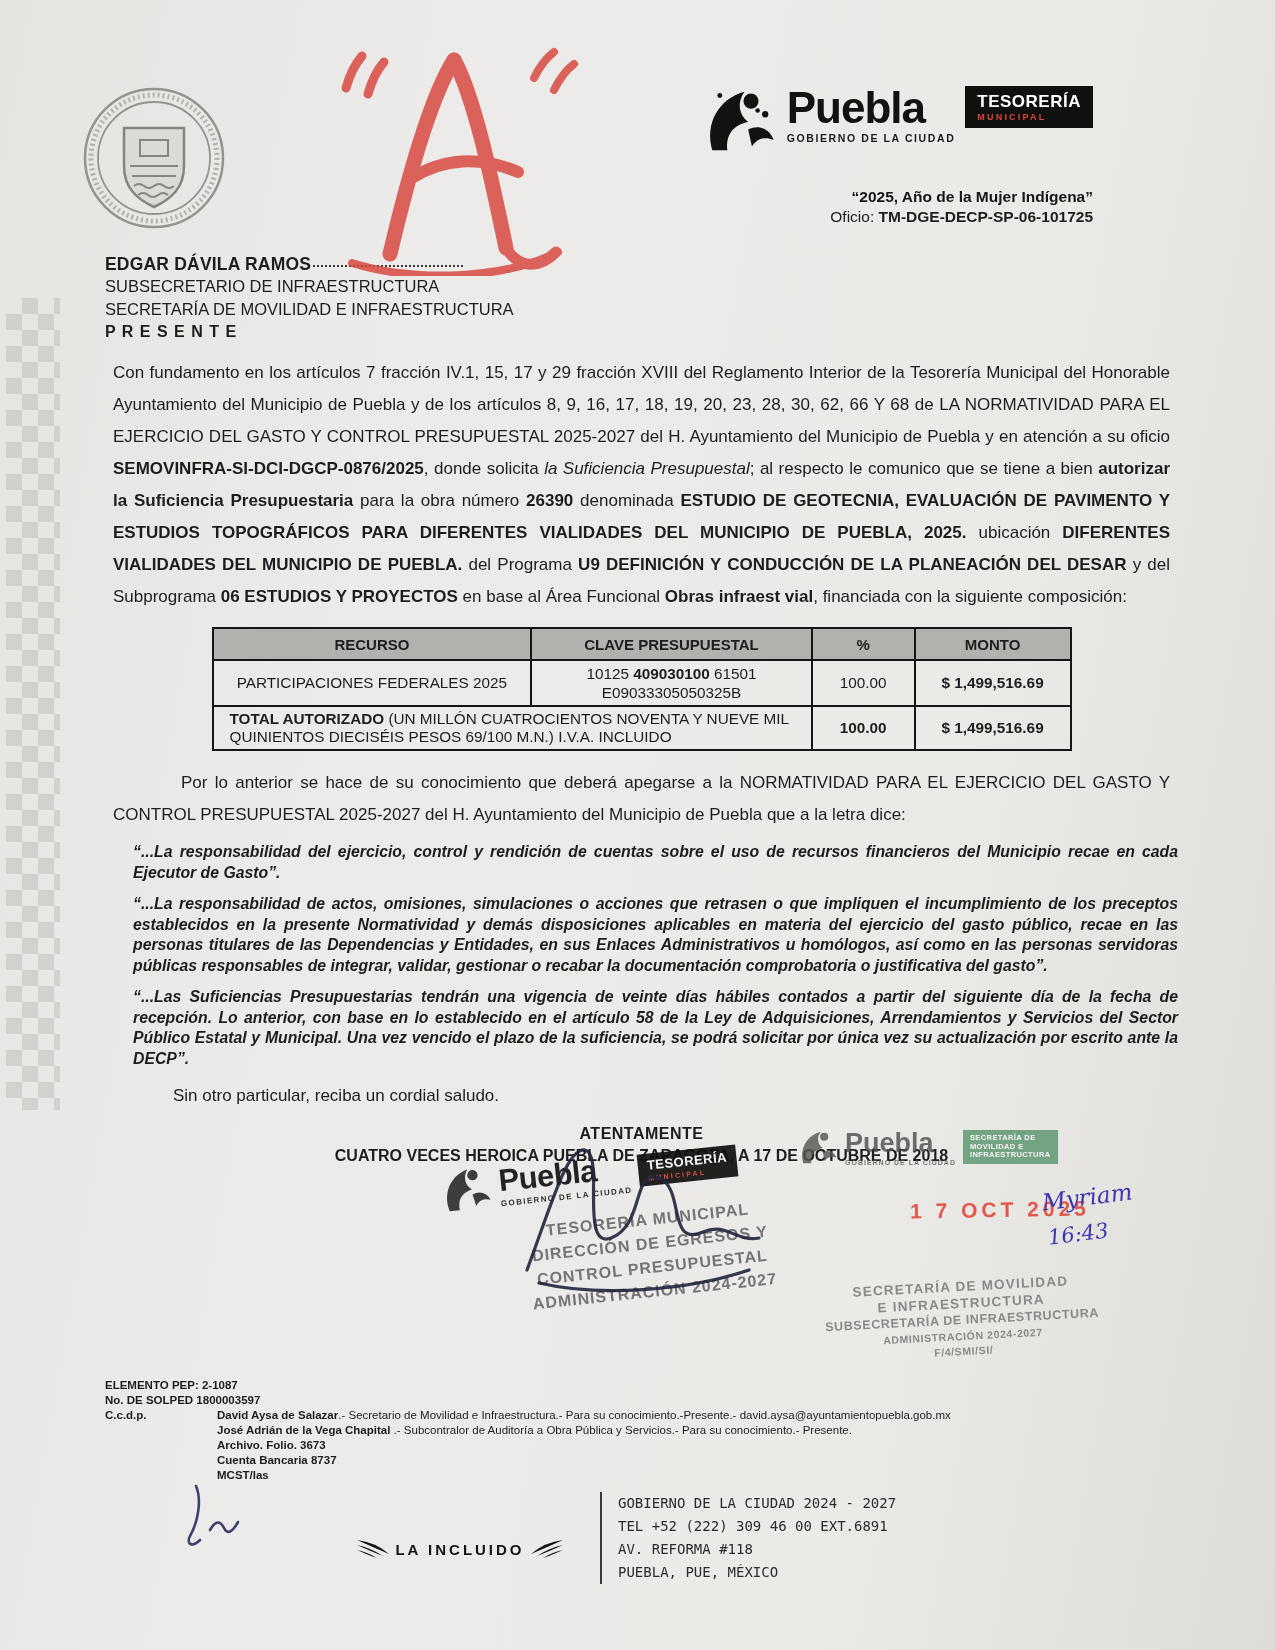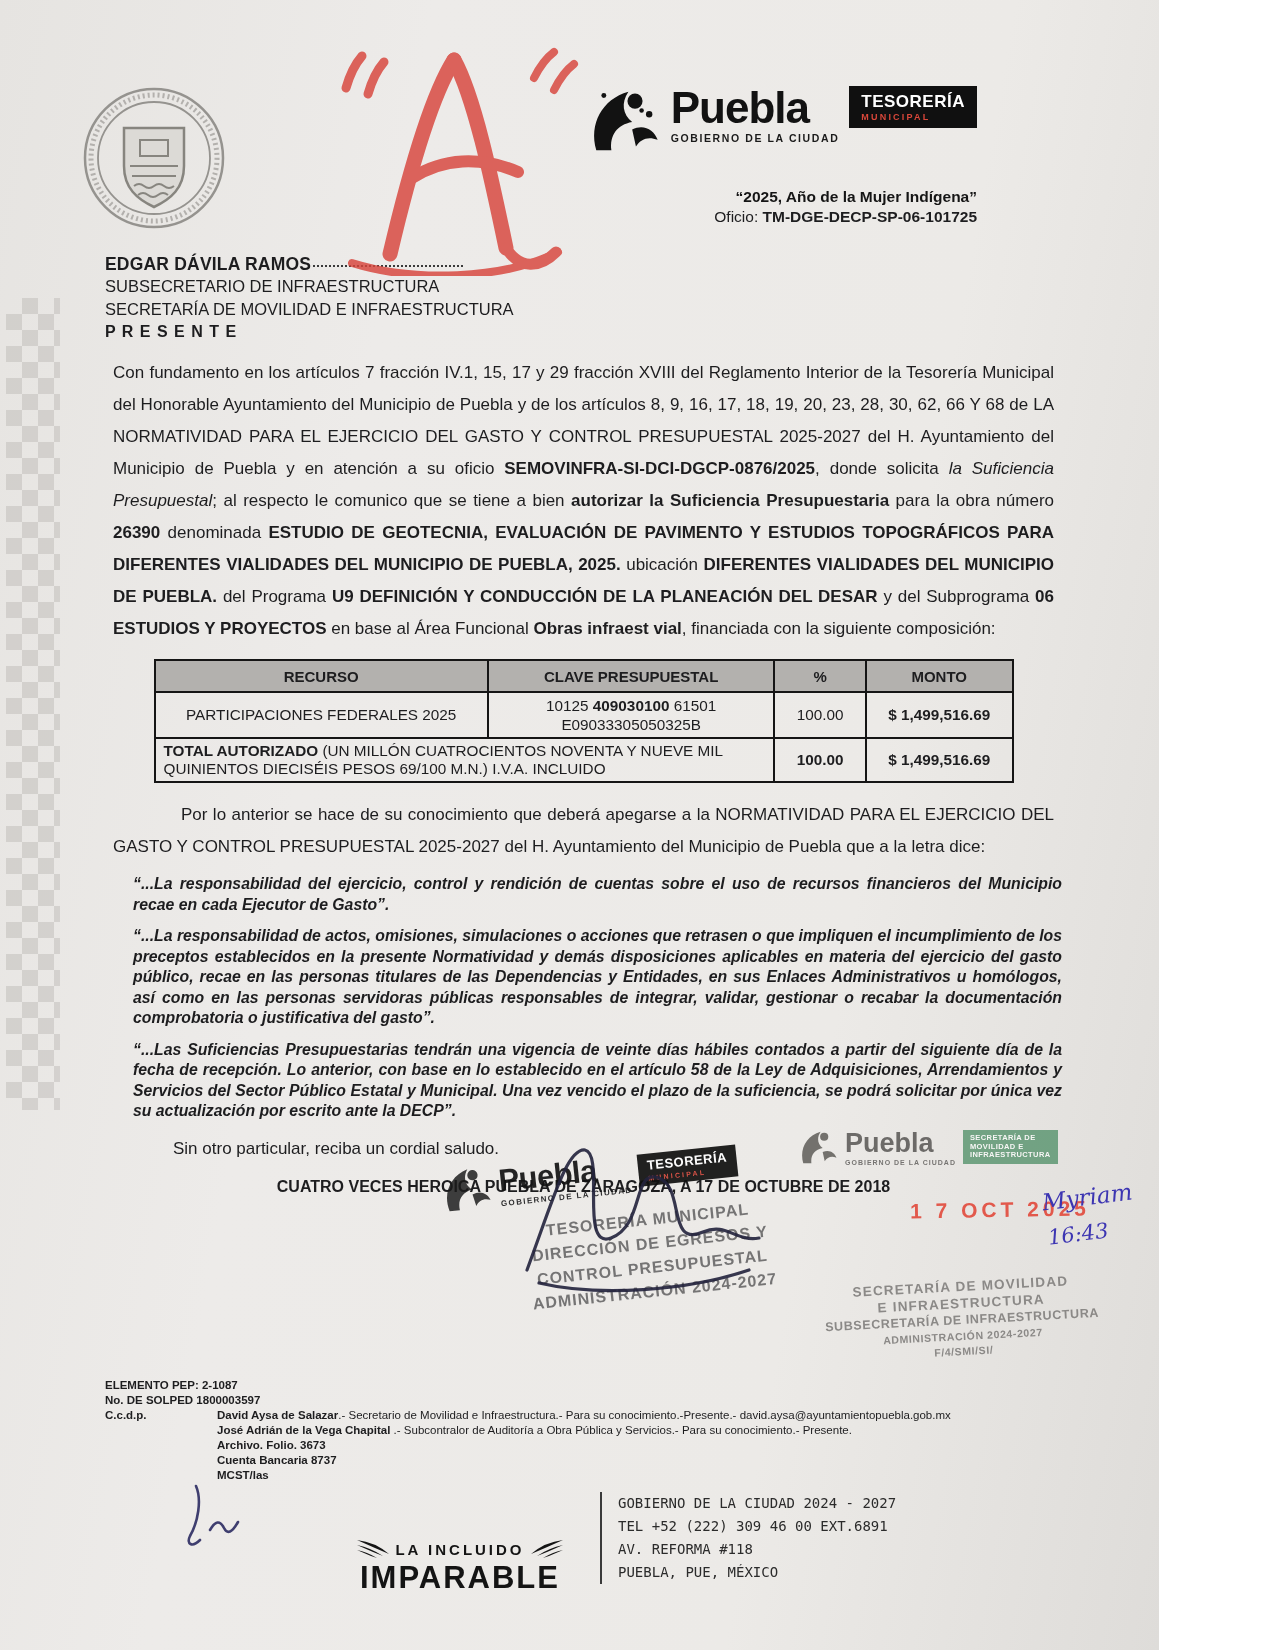--- a/index.html
+++ b/index.html
@@ -1,17 +1,17 @@
 <!DOCTYPE html>
 <html><head>
 <meta charset="utf-8">
 <style>
   html,body{margin:0;padding:0;}
   .page{
-    position:relative; width:1159px; height:1650px; overflow:hidden;
+    position:relative; width:1275px; height:1650px; overflow:hidden;
     background:linear-gradient(100deg,#e6e4e1 0%, #edebe9 30%, #eceae7 70%, #dedcd9 100%);
     font-family:"Liberation Sans","DejaVu Sans",sans-serif;
     color:#1d1d1f;
   }
   .seg-b{font-weight:700;}
   .seg-i{font-style:italic;}
 
   
   .ornament{
     position:absolute; left:6px; top:298px; width:54px; height:812px; z-index:1;
@@ -44,21 +44,21 @@
   .para{font-size:17px; line-height:32px; text-align:justify; margin:16px 8px 0;}
   .para.indent{text-indent:68px;}
   .quote{font-size:15.8px; line-height:20.5px; text-align:justify; font-weight:700; font-style:italic; margin:11px 0 0 28px;}
   .closing{font-size:17px; line-height:24px; text-indent:68px; margin-top:15px;}
   .attn{text-align:center; margin-top:14px; font-weight:800;}
   .attn .a1{font-size:16px; letter-spacing:.5px;}
   .attn .a2{font-size:16px; margin-top:4px;}
 
   
   table.budget{border-collapse:collapse; margin:14px auto 0; width:860px;}
-  table.budget th, table.budget td{border:2px solid #151515; padding:3px 8px;}
+  table.budget th, table.budget td{border:2px solid #151515; padding:3px 16px;}
   table.budget th{background:#b3b1ae; font-size:15px; font-weight:800; text-align:center; height:24px;}
   table.budget td{font-size:15.3px;}
   td.c{text-align:center;}
   td.strong, .strong{font-weight:700;}
   .w-recurso{width:345px;} .w-clave{width:290px;} .w-pct{width:78px;} .w-monto{width:135px;}
   .clave-l{line-height:19px;}
 
   
   .stamp-center{position:absolute; left:438px; top:1146px; width:420px; transform:rotate(-6deg); z-index:3; opacity:.92;}
   .stamp-center .logo-row{display:flex; align-items:center; gap:8px;}
@@ -207,20 +207,21 @@
 
     <p class="para indent">Por lo anterior se hace de su conocimiento que deberá apegarse a la NORMATIVIDAD PARA EL EJERCICIO DEL GASTO Y CONTROL PRESUPUESTAL 2025-2027 del H. Ayuntamiento del Municipio de Puebla que a la letra dice:</p>
 
     <p class="quote">“...La responsabilidad del ejercicio, control y rendición de cuentas sobre el uso de recursos financieros del Municipio recae en cada Ejecutor de Gasto”.</p>
     <p class="quote">“...La responsabilidad de actos, omisiones, simulaciones o acciones que retrasen o que impliquen el incumplimiento de los preceptos establecidos en la presente Normatividad y demás disposiciones aplicables en materia del ejercicio del gasto público, recae en las personas titulares de las Dependencias y Entidades, en sus Enlaces Administrativos u homólogos, así como en las personas servidoras públicas responsables de integrar, validar, gestionar o recabar la documentación comprobatoria o justificativa del gasto”.</p>
     <p class="quote">“...Las Suficiencias Presupuestarias tendrán una vigencia de veinte días hábiles contados a partir del siguiente día de la fecha de recepción. Lo anterior, con base en lo establecido en el artículo 58 de la Ley de Adquisiciones, Arrendamientos y Servicios del Sector Público Estatal y Municipal. Una vez vencido el plazo de la suficiencia, se podrá solicitar por única vez su actualización por escrito ante la DECP”.</p>
 
     <p class="closing">Sin otro particular, reciba un cordial saludo.</p>
 
     <div class="attn">
+      <div class="a1">ATENTAMENTE</div>
       <div class="a2">CUATRO VECES HEROICA PUEBLA DE ZARAGOZA, A 17 DE OCTUBRE DE 2018</div>
     </div>
   </div>
 
   <div class="stamp-center">
     <div class="logo-row">
       <svg width="58" height="48" viewBox="0 0 90 72" opacity=".9">
         <path d="M22 68 C14 40 28 14 56 6 C48 18 50 30 60 38 C44 41 36 52 38 68 Z" fill="#1a1a1a"></path>
         <circle cx="63" cy="16" r="8" fill="#1a1a1a"></circle>
         <path d="M60 46 C72 40 83 46 87 57 C77 53 69 56 64 64 Z" fill="#1a1a1a"></path>
@@ -306,21 +307,20 @@
   <div class="bottom-logo">
     <div class="row1">
       <svg width="32" height="18" viewBox="0 0 32 18" style="transform:scaleX(-1)">
         <path d="M0 14 Q14 2 32 0 L14 8 Z M6 16 Q18 8 32 5 L16 12 Z M12 18 Q22 12 32 10 L18 16 Z" fill="#141414"></path>
       </svg>
       <span class="cap">LA INCLUIDO</span>
       <svg width="32" height="18" viewBox="0 0 32 18">
         <path d="M0 14 Q14 2 32 0 L14 8 Z M6 16 Q18 8 32 5 L16 12 Z M12 18 Q22 12 32 10 L18 16 Z" fill="#141414"></path>
       </svg>
     </div>
-    <div class="imp">IMPARABLE</div>
   </div>
 
   <div class="address">
     <div>GOBIERNO DE LA CIUDAD 2024 - 2027</div>
     <div>TEL +52 (222) 309 46 00 EXT.6891</div>
     <div>AV. REFORMA #118</div>
     <div>PUEBLA, PUE, MÉXICO</div>
   </div>
 
 </div>

